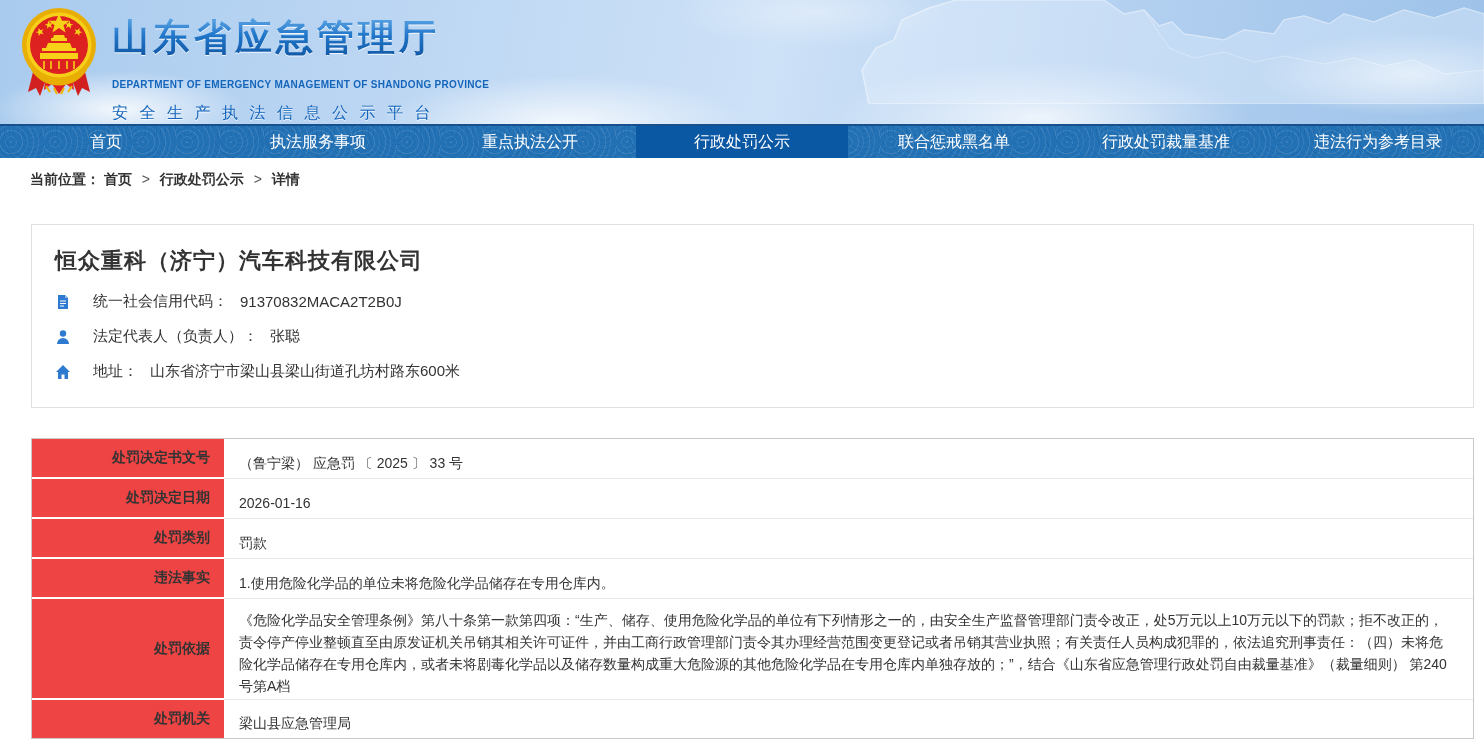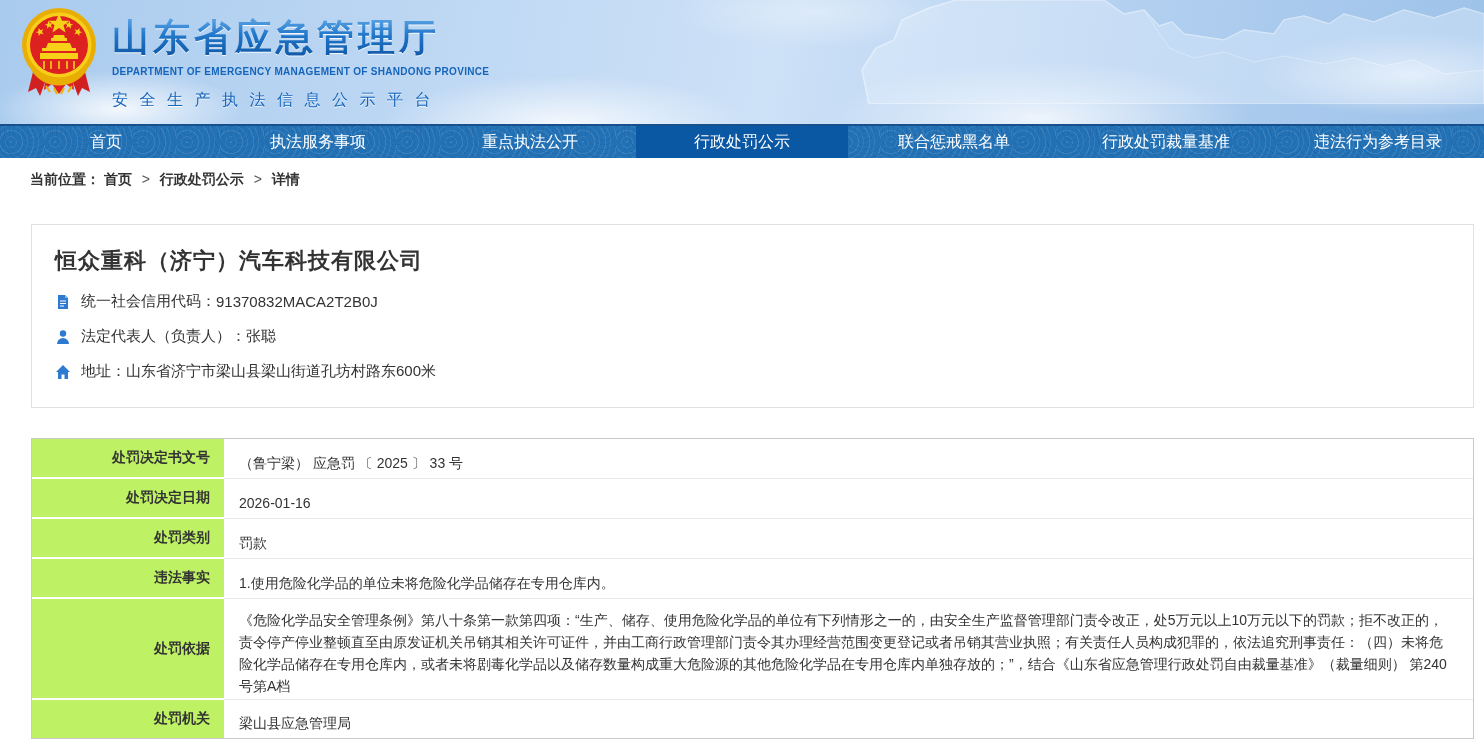--- a/index.html
+++ b/index.html
@@ -25,21 +25,21 @@
   }
   .map-decoration { position: absolute; right: 0; top: 0; height: 104px; width: 900px; opacity: 0.55; }
   .emblem { position: absolute; left: 20px; top: 6px; width: 78px; height: 94px; }
   .header-titles { position: absolute; left: 112px; top: 13px; white-space: nowrap; }
   .org-name {
     font-size: 37px; font-weight: bold; letter-spacing: 4px;
     background: linear-gradient(180deg, #6db1ec 0%, #2176c9 45%, #0b4f9b 100%);
     -webkit-background-clip: text; background-clip: text; color: transparent;
     filter: drop-shadow(0 1px 0 rgba(255,255,255,0.85));
   }
-  .org-en { font-size: 10px; font-weight: bold; color: #1565bb; letter-spacing: 0.3px; margin-top: 3px; }
+  .org-en { font-size: 10px; font-weight: bold; color: #1565bb; letter-spacing: 0.3px; margin-top: 16px; }
   .platform-name { font-size: 16px; font-weight: normal; color: #1565bb; letter-spacing: 11.5px; margin-top: 13px;
     text-shadow: 0 1px 0 rgba(255,255,255,0.8); }
 
   
   .main-nav {
     display: flex; height: 34px; border-top: 2px solid #17518d;
     background-color: #2472b6;
     background-image:
       repeating-radial-gradient(circle at 11px 16px, rgba(255,255,255,0.10) 0 1.2px, rgba(255,255,255,0) 1.2px 5px, rgba(255,255,255,0.08) 5px 6px, rgba(255,255,255,0) 6px 11px),
       repeating-radial-gradient(circle at 32px 5px, rgba(0,40,90,0.10) 0 1px, rgba(255,255,255,0) 1px 4px, rgba(0,40,90,0.08) 4px 5px, rgba(255,255,255,0) 5px 9px);
@@ -55,32 +55,32 @@
   .breadcrumb { margin: 13px 0 0 30px; font-size: 14px; font-weight: bold; color: #333; }
   .breadcrumb .crumb { cursor: pointer; }
   .breadcrumb .sep { margin: 0 6px; font-weight: normal; color: #555; }
 
   
   .company-card {
     margin: 35px 10px 0 31px; border: 1px solid #e0e0e0; background: #fff;
     padding: 21px 24px 26px 23px;
   }
   .company-name { font-size: 22px; font-weight: 600; color: #333; letter-spacing: 1px; }
-  .info-line { display: flex; align-items: center; margin-top: 16px; font-size: 15px; color: #333; }
+  .info-line { display: flex; align-items: center; margin-top: 16px; font-size: 15px; color: #333; gap: 12px; }
   .info-icon { width: 16px; height: 16px; margin-right: 10px; flex: 0 0 auto; }
 
   
   .penalty-table {
     width: 1443px; margin: 30px 10px 0 31px;
     border-collapse: separate; border-spacing: 0;
     border: 1px solid #c9c9c9; font-size: 14px;
   }
   .penalty-table td { vertical-align: middle; }
   .penalty-table td.cell-label {
-    width: 192px; background: #bef264; text-align: right; font-weight: bold;
+    width: 192px; background: #ef4444; text-align: right; font-weight: bold;
     padding: 10px 14px 10px 8px; border-bottom: 2px solid #ffffff; color: #333;
   }
   .penalty-table td.cell-value {
     padding: 10px 18px 2px 15px; border-bottom: 1px solid #e8e8e8;
     line-height: 22px; color: #333; background: #fff;
   }
   .penalty-table tr:last-child td { border-bottom: none; }
 </style>
 </head>
 <body>

